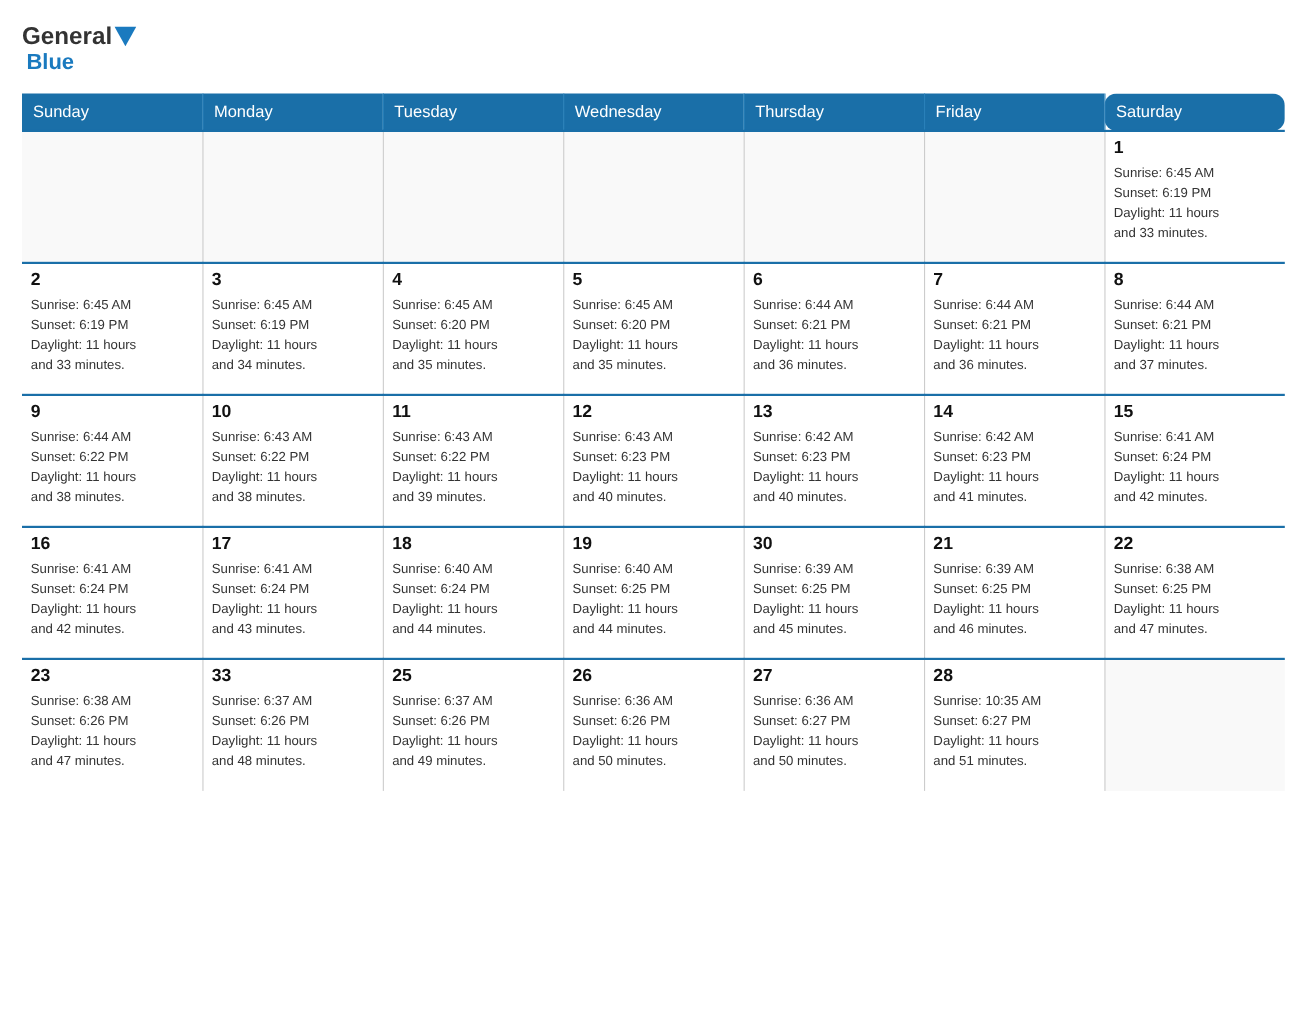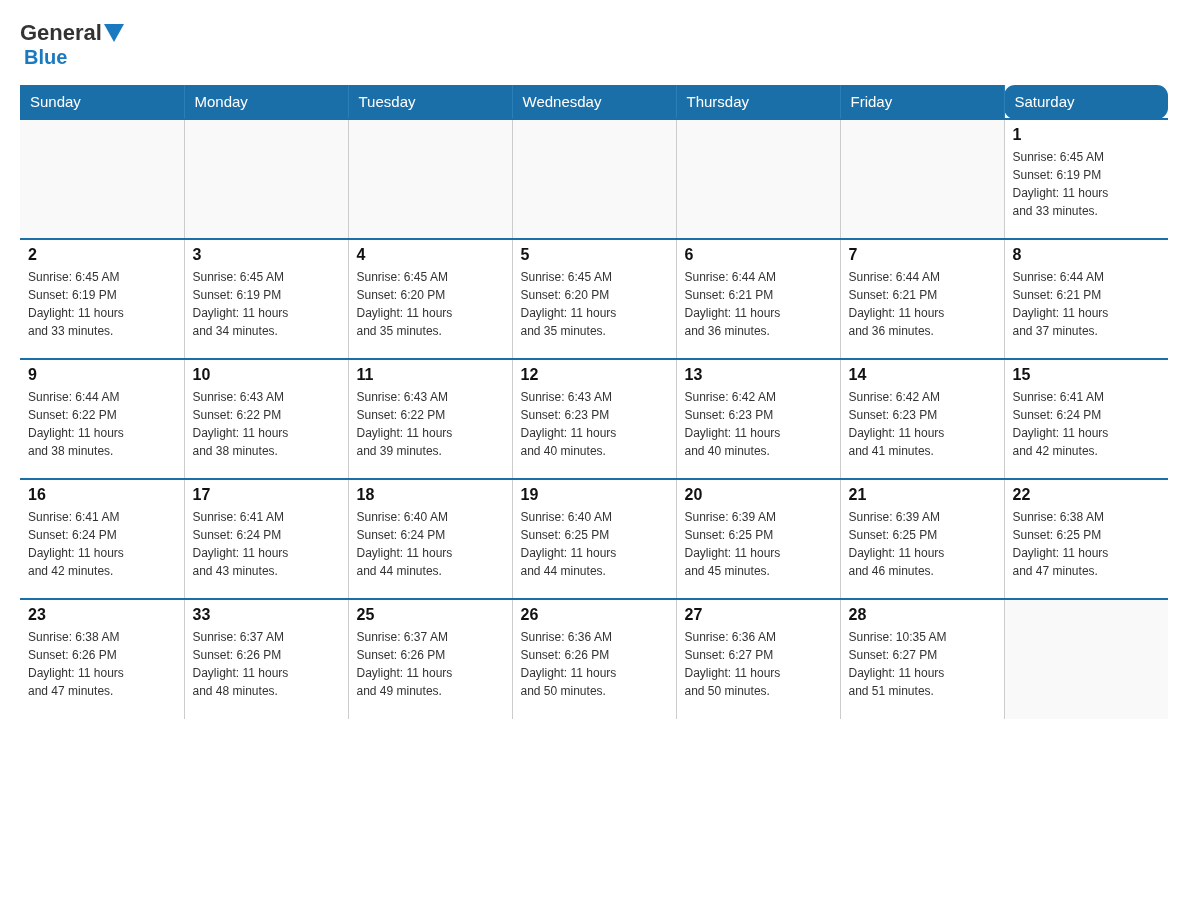--- a/index.html
+++ b/index.html
@@ -260,21 +260,21 @@
 and 44 minutes.</div>
         </td>
         <td>
           <span class="day-number">19</span>
           <div class="day-info" style="white-space: pre-line;">Sunrise: 6:40 AM
 Sunset: 6:25 PM
 Daylight: 11 hours
 and 44 minutes.</div>
         </td>
         <td>
-          <span class="day-number">20</span>
+          <span class="day-number">30</span>
           <div class="day-info" style="white-space: pre-line;">Sunrise: 6:39 AM
 Sunset: 6:25 PM
 Daylight: 11 hours
 and 45 minutes.</div>
         </td>
         <td>
           <span class="day-number">21</span>
           <div class="day-info" style="white-space: pre-line;">Sunrise: 6:39 AM
 Sunset: 6:25 PM
 Daylight: 11 hours

